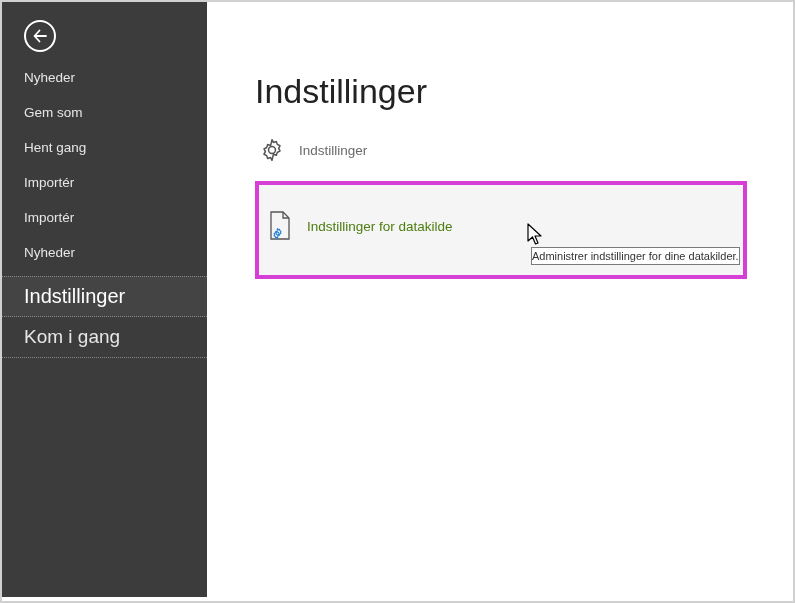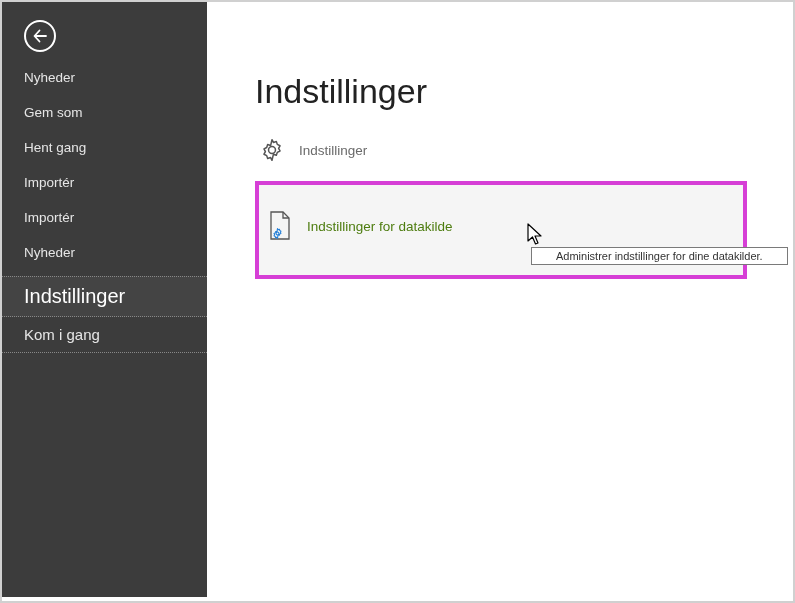--- a/index.html
+++ b/index.html
@@ -37,21 +37,21 @@
       font-size: 20px;
       font-weight: 300;
       color: #fff;
       border-top: 1px dotted #888;
       border-bottom: 1px dotted #888;
       background: #444;
       cursor: pointer;
     }
     .sb-komigang {
       padding: 9px 0 9px 22px;
-      font-size: 15px;
+      font-size: 19px;
       color: #e6e6e6;
       border-bottom: 1px dotted #888;
       cursor: pointer;
     }
 
     .main {
       position: absolute;
       left: 205px; top: 0;
       width: 588px; height: 599px;
       background: #fff;
@@ -95,21 +95,21 @@
       pointer-events: none;
     }
 
     .tooltip {
       position: absolute;
       left: 272px; top: 62px;
       background: #fff;
       border: 1px solid #7a7a7a;
       font-size: 11px;
       color: #333;
-      padding: 2px 24px;
+      padding: 2px 0;
       white-space: nowrap;
     }
   </style>
 </head>
 <body>
 
 <div class="sidebar">
   <div class="back-circle">
     <span>
       <svg width="14" height="14" viewBox="0 0 14 14">

